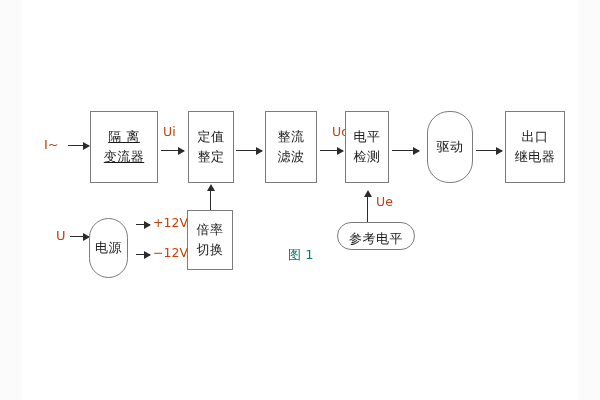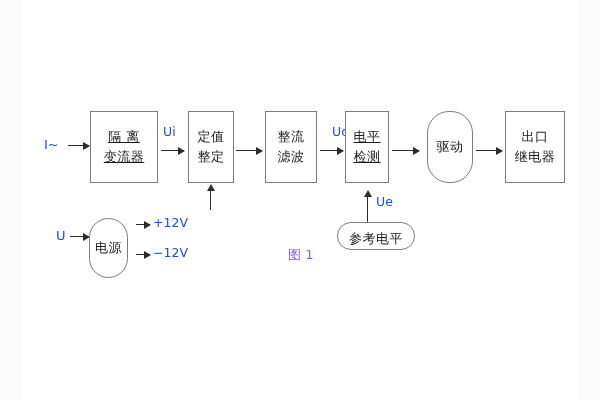--- a/index.html
+++ b/index.html
@@ -39,21 +39,21 @@
     font-size: 13px;
     line-height: 1.55;
     letter-spacing: 0.5px;
     white-space: nowrap;
   }
   .block .line { display: block; }
   .block.one-line { font-size: 13px; border-radius: 22px; }
 
   .label {
     position: absolute;
-    color: #1d4ed8;
+    color: #c2410c;
     font-size: 12.5px;
     line-height: 1;
     white-space: nowrap;
   }
   .label.big { font-size: 13px; }
 
   
   .h-arrow {
     position: absolute;
     height: 1px;
@@ -81,21 +81,21 @@
     left: -3.5px;
     top: -6px;
     width: 0;
     height: 0;
     border-left: 4px solid transparent;
     border-right: 4px solid transparent;
     border-bottom: 7px solid #2b2b2b;
   }
   .caption {
     position: absolute;
-    color: #8b5cf6;
+    color: #0f766e;
     font-size: 13px;
     white-space: nowrap;
   }
 </style>
 </head>
 <body>
 
 <div id="canvas">
 
   <div class="edge-band left"></div>
@@ -120,21 +120,21 @@
   <div class="h-arrow" style="left:236px; top:150px; width:26px;"></div>
 
   <div class="block" style="left:265px; top:111px; width:52px; height:72px;">
     <span class="line">整流</span>
     <span class="line">滤波</span>
   </div>
 
   <div class="label" style="left:332px; top:126px;">Uo</div>
   <div class="h-arrow" style="left:320px; top:150px; width:23px;"></div>
 
-  <div class="block" style="left:345px; top:111px; width:44px; height:72px;text-decoration:underline;">
+  <div class="block" style="left:345px; top:111px; width:44px; height:72px;">
     <span class="line">电平</span>
     <span class="line">检测</span>
   </div>
 
   <div class="h-arrow" style="left:392px; top:150px; width:27px;"></div>
 
   <div class="block one-line" style="left:427px; top:111px; width:46px; height:72px;">
     <span class="line">驱动</span>
   </div>
 
@@ -151,20 +151,24 @@
   <div class="block one-line" style="left:89px; top:218px; width:39px; height:60px;">
     <span class="line">电源</span>
   </div>
 
   <div class="h-arrow" style="left:136px; top:224px; width:14px;"></div>
   <div class="label" style="left:153px; top:217px;">+12V</div>
 
   <div class="h-arrow" style="left:136px; top:254px; width:14px;"></div>
   <div class="label" style="left:153px; top:247px;">−12V</div>
 
+  <div class="block" style="left:187px; top:210px; width:46px; height:60px;">
+    <span class="line">倍率</span>
+    <span class="line">切换</span>
+  </div>
 
   <div class="v-arrow" style="left:210px; top:190px; height:20px;"></div>
 
   <div class="block one-line" style="left:337px; top:222px; width:78px; height:28px;justify-content:flex-end;">
     <span class="line">参考电平</span>
   </div>
 
   <div class="v-arrow" style="left:367px; top:196px; height:26px;"></div>
   <div class="label" style="left:376px; top:196px;">Ue</div>
 

